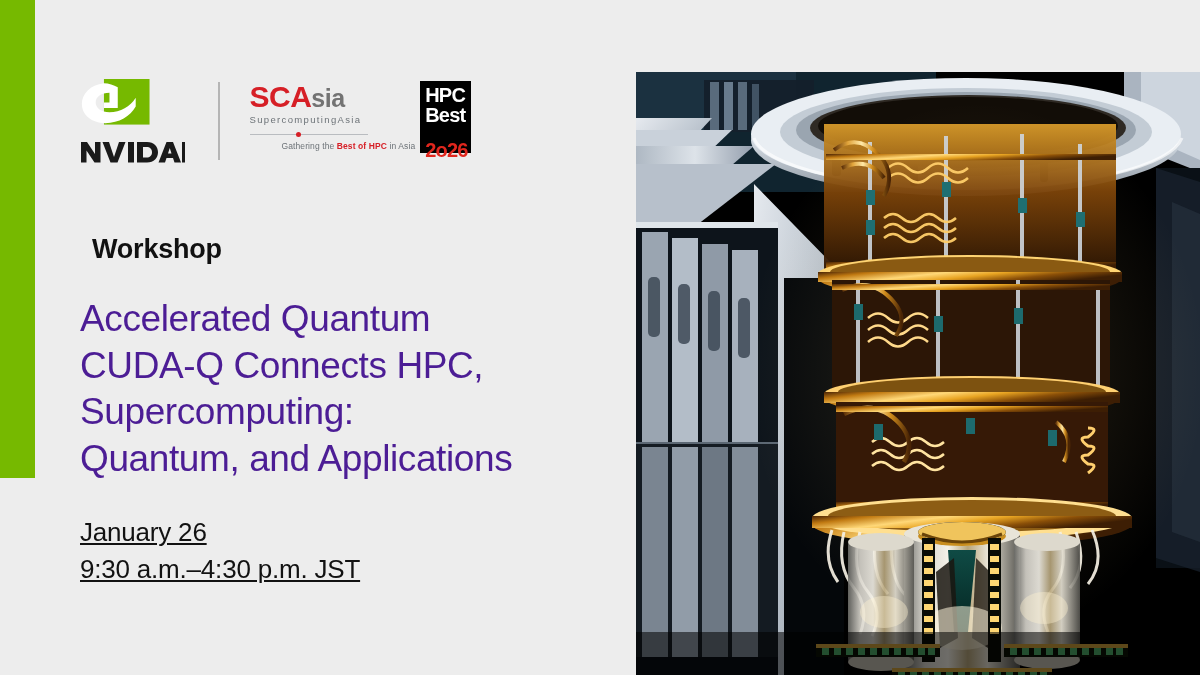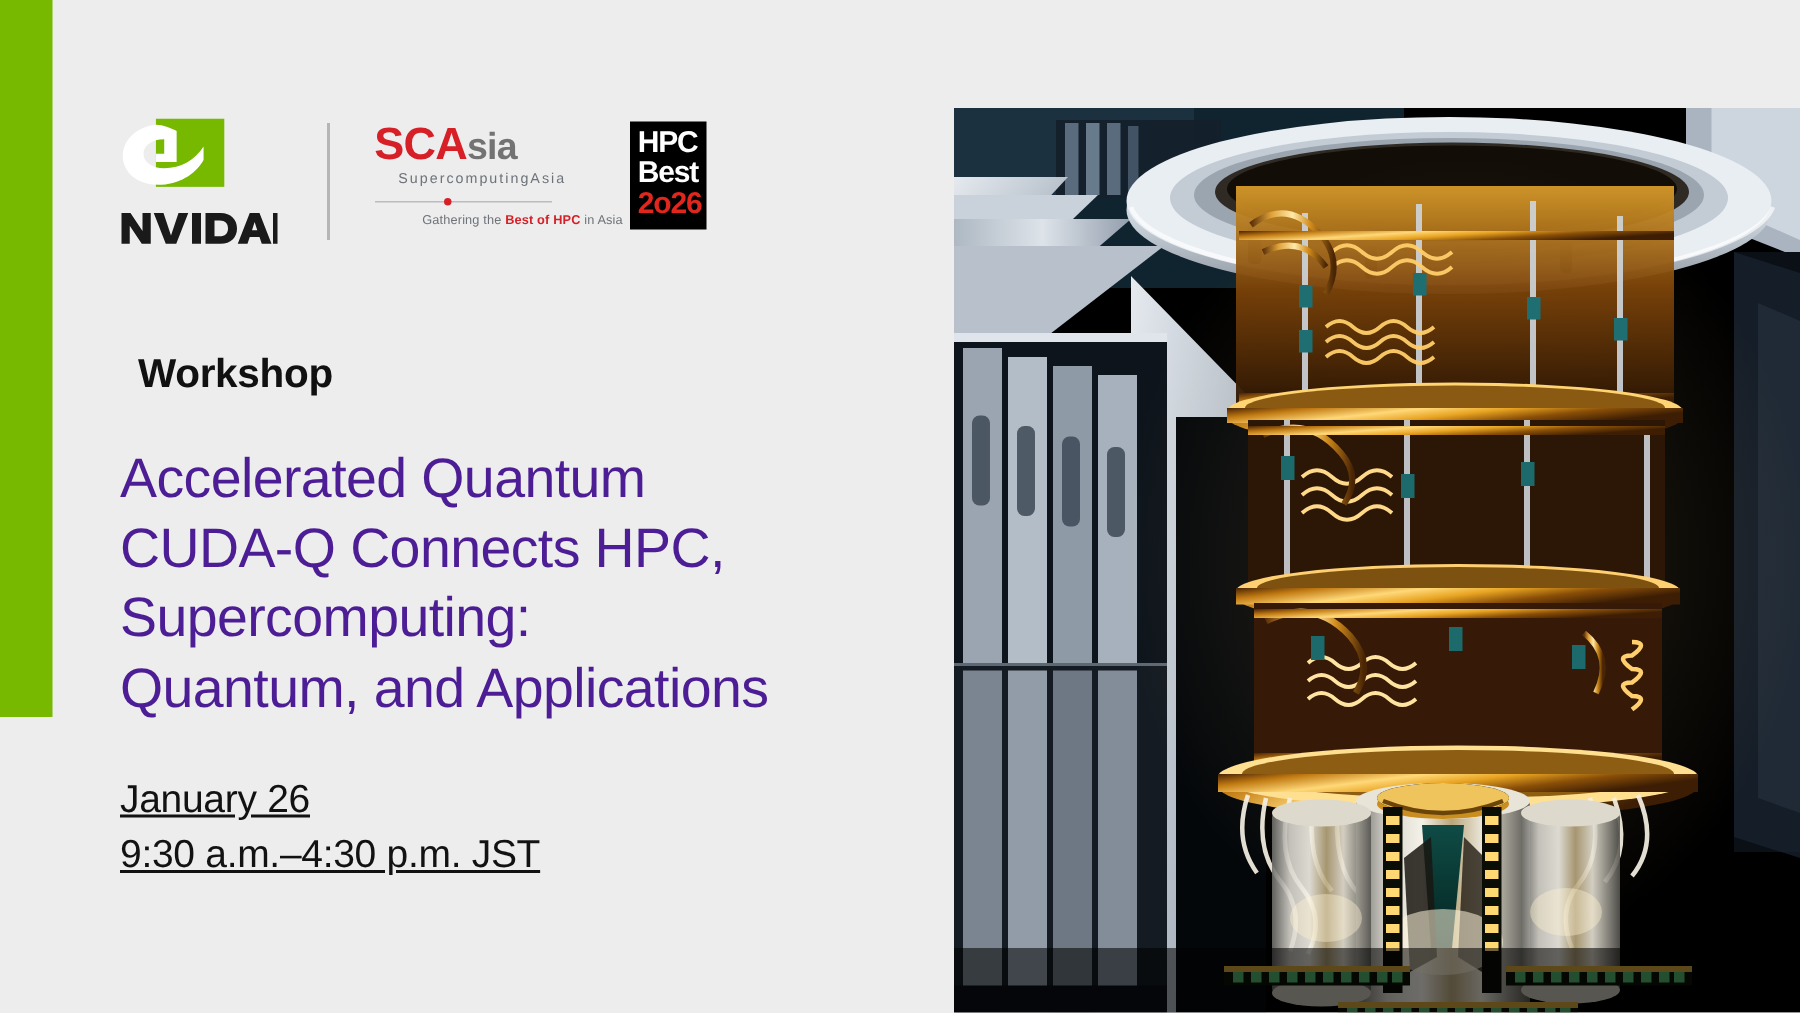--- a/index.html
+++ b/index.html
@@ -84,21 +84,20 @@
     align-items:baseline;
   }
   .scasia-wordmark .sca{ color:#d61f26; }
   .scasia-wordmark .sia{ color:#737373; font-size:25px; font-weight:bold; }
   .scasia-sub{
     font-size:9.5px;
     color:#6d7378;
     letter-spacing:1.35px;
     margin-top:2px;
     white-space:nowrap;
-    margin-left:16px;
   }
   .scasia-rule{
     position:relative;
     margin-top:6px;
     height:7px;
     width:118px;
   }
   .scasia-rule:before{
     content:"";
     position:absolute;
@@ -142,21 +141,21 @@
     font-weight:bold;
     line-height:0.98;
     letter-spacing:-0.8px;
   }
   .hpc-box .l3{
     color:#e0261d;
     font-size:20px;
     font-weight:bold;
     line-height:1.0;
     letter-spacing:-0.8px;
-    margin-top:1px;
+    margin-top:15px;
   }
 
   
   .eyebrow{
     position:absolute;
     left:92px; top:234px;
     font-size:27px;
     font-weight:bold;
     color:#111111;
     letter-spacing:-0.2px;

